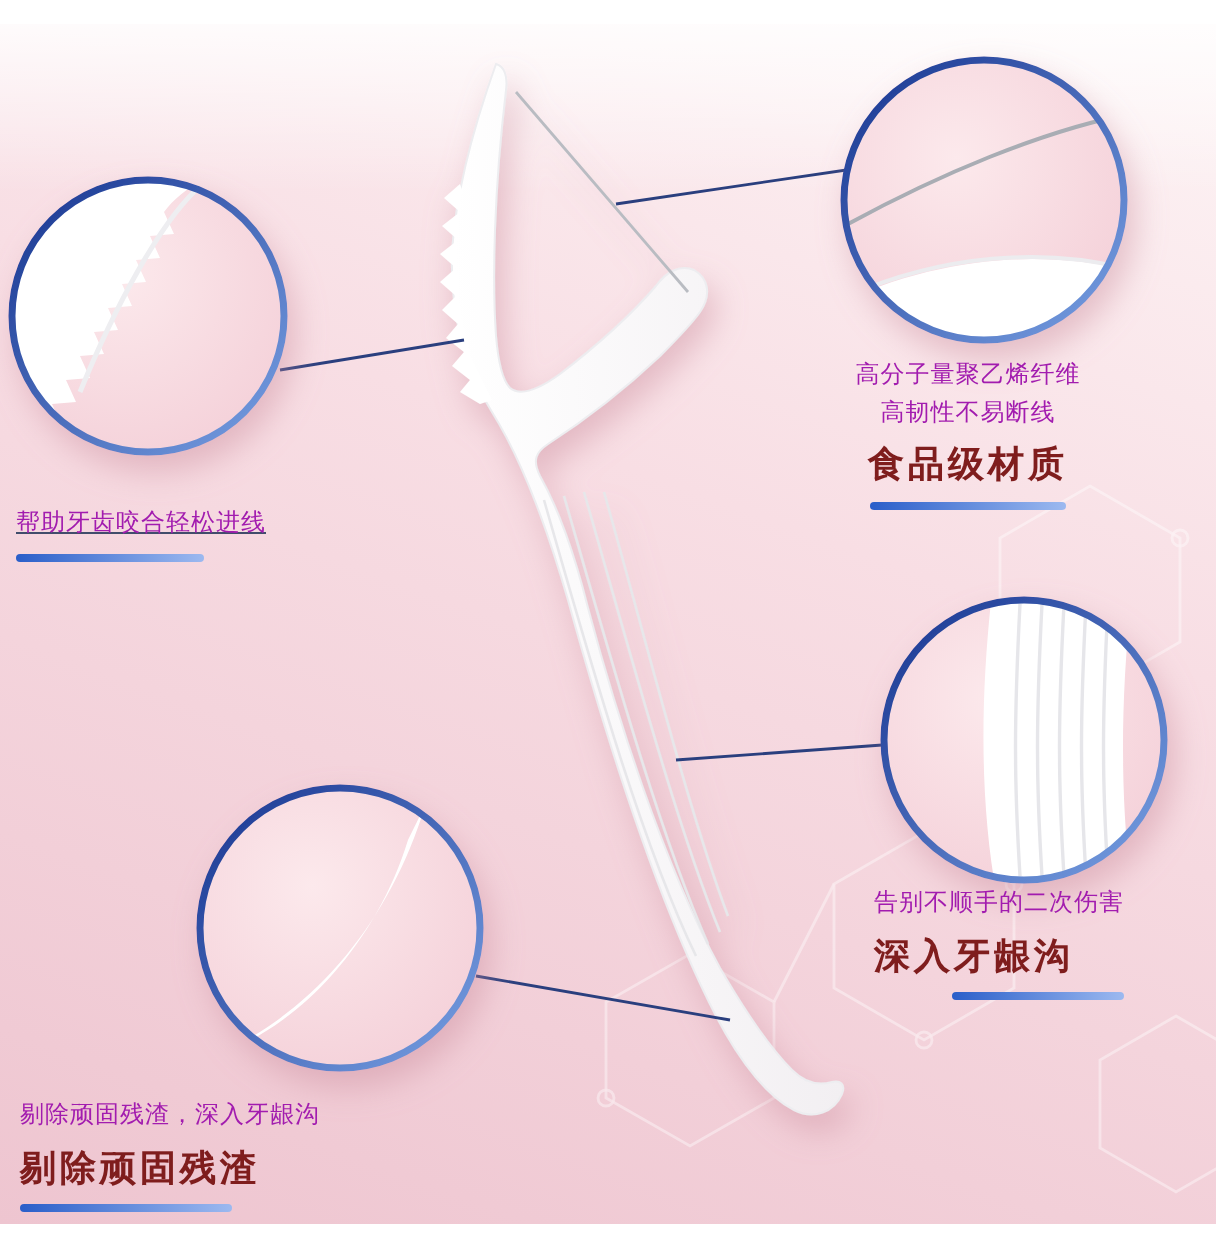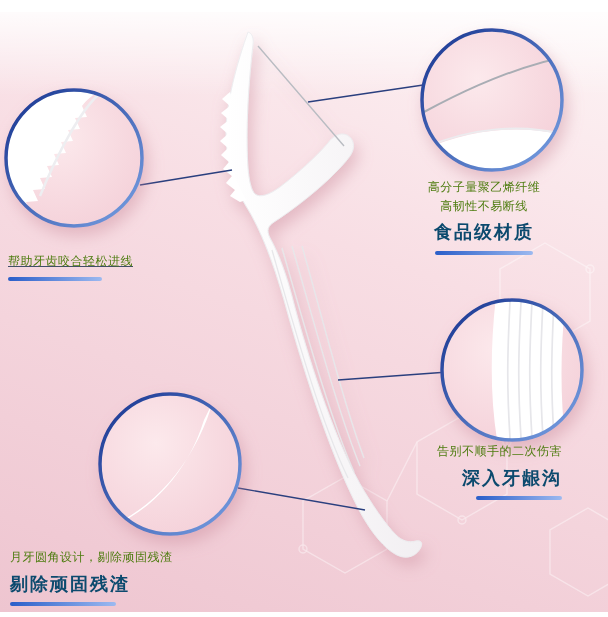--- a/index.html
+++ b/index.html
@@ -10,29 +10,29 @@
   #poster-bg{
     position:absolute;left:0;top:12px;width:608px;height:600px;
     background:linear-gradient(200deg,#fdf4f5 0%,#f8dee4 40%,#eec5d0 100%);
   }
   #poster-bg::after{
     content:"";position:absolute;inset:0;
     background:linear-gradient(to bottom,rgba(255,255,255,.85),rgba(255,255,255,0) 14%);
   }
   #scene{position:absolute;left:0;top:0;}
   .callout{position:absolute;color:#414d6b;}
-  .callout .desc{font-size:12px;letter-spacing:.5px;line-height:1.55;color:#4d7c0f;}
-  .callout .title{font-size:18px;font-weight:bold;color:#0c4a6e;letter-spacing:2px;margin-top:5px;}
+  .callout .desc{font-size:12px;letter-spacing:.5px;line-height:1.55;color:#a21caf;}
+  .callout .title{font-size:18px;font-weight:bold;color:#7f1d1d;letter-spacing:2px;margin-top:5px;}
   .callout .bar{height:4px;border-radius:2px;margin-top:6px;
     background:linear-gradient(90deg,#2a5ec9,#9cb9f0);}
   #callout-bite{left:8px;top:252px;text-decoration:underline;}
   #callout-bite .bar{width:94px;}
   #callout-material{left:404px;top:178px;width:160px;text-align:center;}
   #callout-material .bar{width:98px;margin:7px auto 0;}
-  #callout-grip{right:46px;top:442px;text-align:right;}
+  #callout-grip{right:46px;top:442px;}
   #callout-grip .bar{width:86px;margin-left:auto;}
   #callout-tip{left:10px;top:548px;}
   #callout-tip .bar{width:106px;}
 </style>
 </head>
 <body>
 
 <div id="stage">
   <div id="poster-bg"></div>
 
@@ -182,17 +182,17 @@
     <div class="bar"></div>
   </div>
 
   <div class="callout" id="callout-grip">
     <div class="desc">告别不顺手的二次伤害</div>
     <div class="title">深入牙龈沟</div>
     <div class="bar"></div>
   </div>
 
   <div class="callout" id="callout-tip">
-    <div class="desc">月牙圆角设计，剔除顽固残渣</div>
+    <div class="desc">剔除顽固残渣，深入牙龈沟</div>
     <div class="title">剔除顽固残渣</div>
     <div class="bar"></div>
   </div>
 </div>
 
 </body></html>

